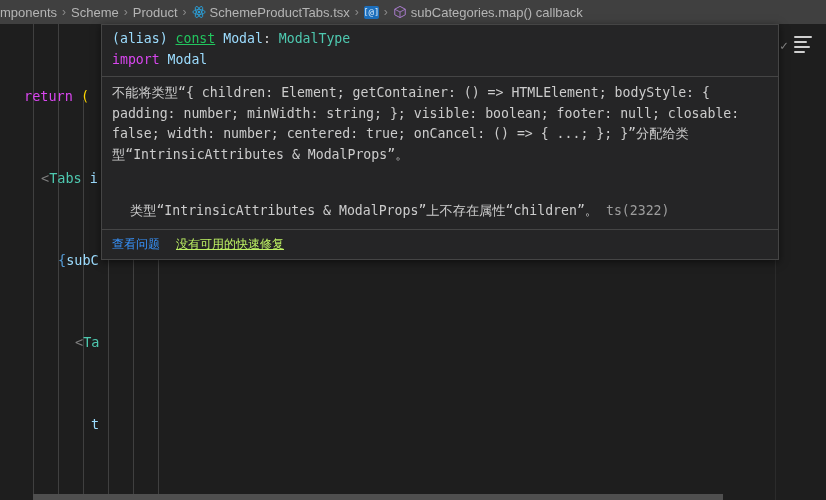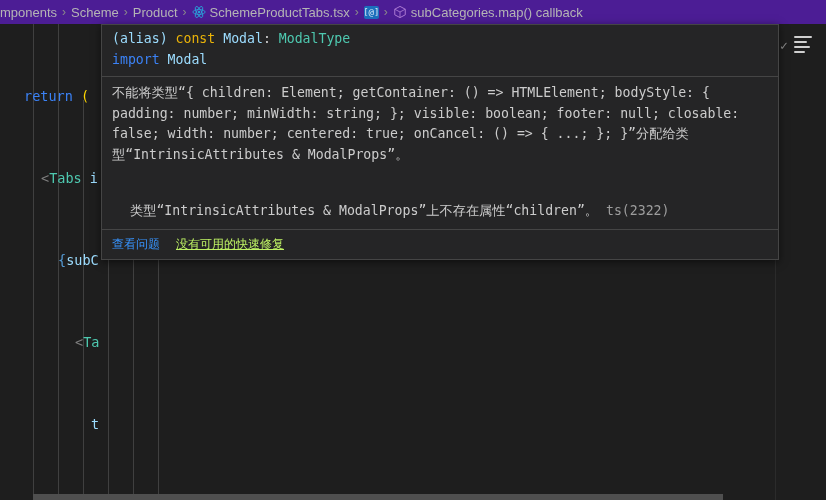--- a/index.html
+++ b/index.html
@@ -6,21 +6,21 @@
   html,body { width:826px; height:500px; overflow:hidden; background:#1e1e1e; }
   body {
     font-family:"DejaVu Sans Mono","Liberation Mono",monospace;
     color:#d4d4d4;
     position:relative;
   }
 
   
   #breadcrumb {
     position:absolute; top:0; left:0; width:826px; height:24px;
-    background:#4c1d95;
+    background:#404040;
     display:flex; align-items:center;
     font-family:"Liberation Sans","DejaVu Sans",sans-serif;
     font-size:13px; color:#a9a9a9;
     padding-left:0; white-space:nowrap; overflow:hidden;
   }
   #breadcrumb .crumb { display:flex; align-items:center; gap:4px; }
   #breadcrumb .crumb-label { color:#b5b5b5; }
   #breadcrumb .sep { color:#8a8a8a; margin:0 5px; font-size:12px; }
   .bc-icon { display:inline-block; width:14px; height:14px; position:relative; flex:none; }
   
@@ -41,28 +41,28 @@
     position:absolute; top:0; bottom:0; width:1px; background:#404040;
   }
   #code {
     position:absolute; top:0; left:0; width:826px;
     font-size:13.5px; line-height:20.5px;
     white-space:pre;
   }
   .line { position:relative; height:20.5px; white-space:pre; }
 
   
-  .kw      { color:#3b82f6; }   
+  .kw      { color:#d946ef; }   
   .tag     { color:#4ec9b0; }   
   .punct   { color:#808080; }
   .brace   { color:#569cd6; }   
   .attr    { color:#9cdcfe; }
   .paren-y { color:#ffd700; }
   .plain   { color:#d4d4d4; }
-  .kwblue  { color:#eab308; }
+  .kwblue  { color:#22c55e;text-decoration:underline; }
 
   
   #tooltip {
     position:absolute; left:101px; top:24px; width:678px;
     background:#252526;
     border:1px solid #454545;
     box-shadow:0 2px 8px rgba(0,0,0,.55);
     z-index:40;
     font-size:13.2px; line-height:20.5px;
   }

